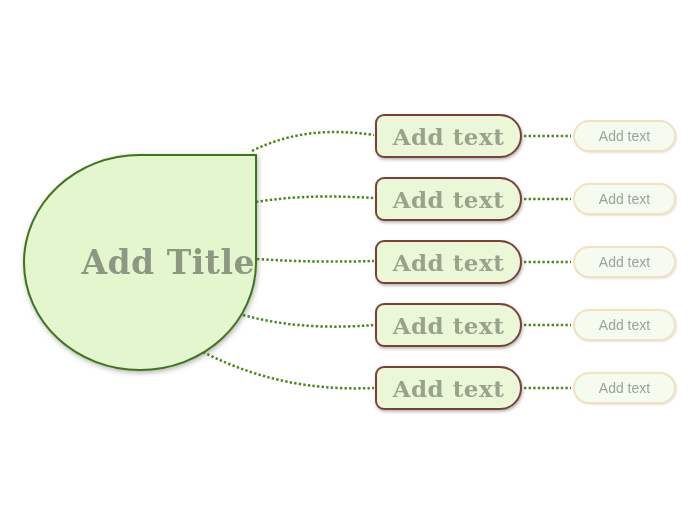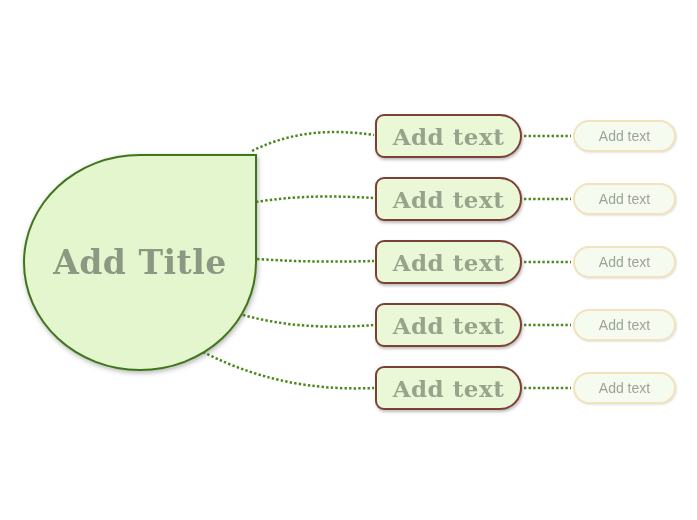--- a/index.html
+++ b/index.html
@@ -30,21 +30,21 @@
     stroke:var(--connector-green);
     stroke-width:2.5;
     stroke-dasharray:2.4 2.2;
   }
   .title-node{
     position:absolute;left:23px;top:154px;width:234px;height:217px;
     background:var(--teardrop-fill);
     border:2.5px solid var(--teardrop-border);
     border-radius:50% 0 50% 50%;
     box-shadow:1px 2px 5px rgba(90,90,90,0.45);
-    display:flex;align-items:center;justify-content:center;
+    display:flex;align-items:center;justify-content:flex-end;
     cursor:pointer;
   }
   .title-node span{
     font-weight:bold;font-size:33px;color:var(--title-text);
     letter-spacing:0.5px;
   }
   .branch-node{
     position:absolute;left:375px;width:147px;height:44px;
     background:var(--branch-fill);
     border:2px solid var(--branch-border);

